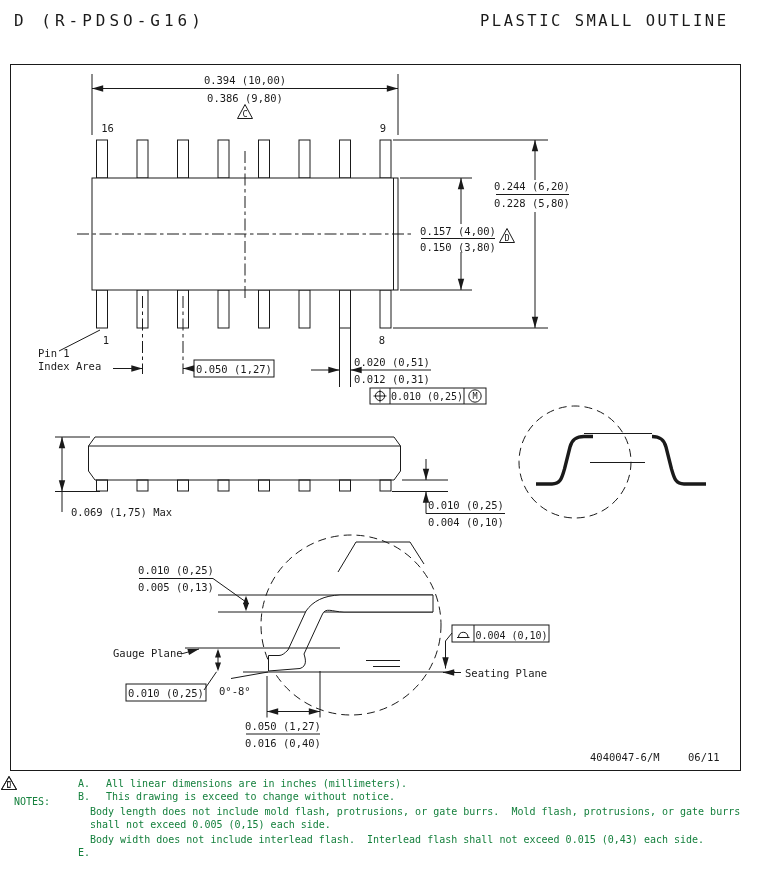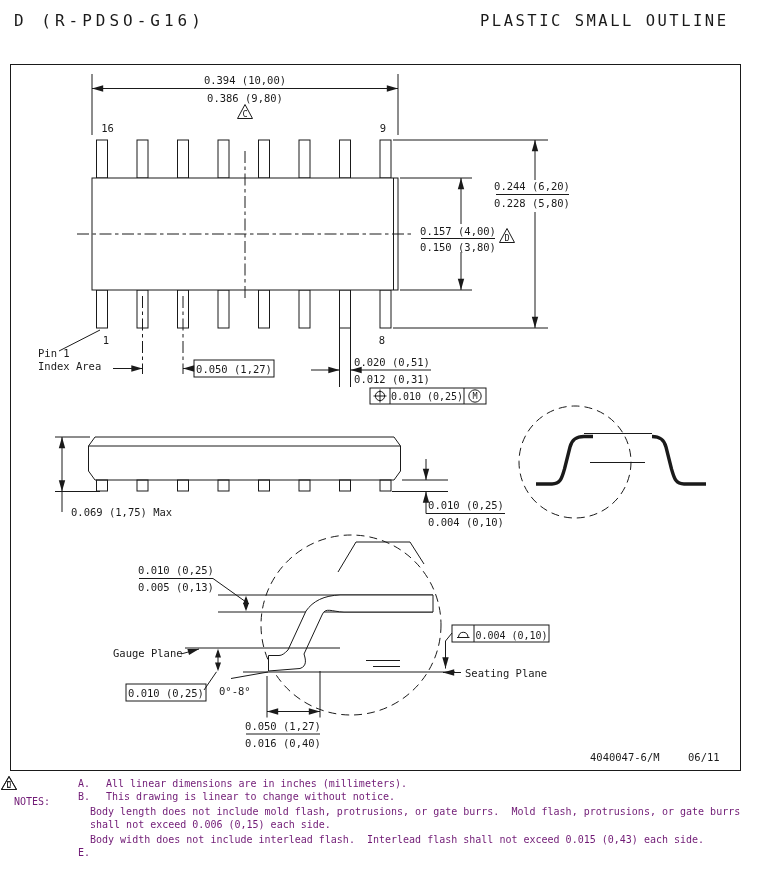--- a/index.html
+++ b/index.html
@@ -1,17 +1,17 @@
 <!DOCTYPE html>
 <html><head>
 <meta charset="utf-8">
 <style>
   html,body{margin:0;padding:0;background:#fff;}
   .sheet{position:relative;width:758px;height:871px;background:#fff;overflow:hidden;
-         font-family:"DejaVu Sans Mono",monospace;color:#701a75;}
+         font-family:"DejaVu Sans Mono",monospace;color:#15803d;}
   .sheet svg{position:absolute;top:0;left:0;display:block;}
   
   .dwg line,.dwg path,.dwg rect,.dwg circle,.dwg polyline,.dwg polygon{
       stroke:#1a1a1a;stroke-width:1;fill:none;stroke-linecap:butt;}
   .dwg text{stroke:none;fill:#1a1a1a;font-family:"DejaVu Sans Mono",monospace;font-size:10.5px;}
   .dwg .t-title{font-size:16px;letter-spacing:4px;}
   .dwg .t-title2{font-size:15.5px;letter-spacing:2.5px;}
   .dwg .t-flag{font-size:8.5px;}
   .dwg .t-sm{font-size:10px;}
   .dwg .fw{fill:#fff;}
@@ -269,31 +269,31 @@
 <div class="notes">
   <span class="notes-label">NOTES:</span>
 
   <div class="note-row">
     <span class="note-marker">A.</span>
     <span class="note-text">All linear dimensions are in inches (millimeters).</span>
   </div>
 
   <div class="note-row">
     <span class="note-marker">B.</span>
-    <span class="note-text">This drawing is linear to change without notice.</span>
+    <span class="note-text">This drawing is exceed to change without notice.</span>
   </div>
 
   <div class="note-row flag">
     <span class="note-marker">
       <svg class="flag-tri" width="18" height="16" viewBox="0 0 18 16">
         <polygon points="9,1.5 1.5,14.5 16.5,14.5"></polygon>
         <text x="9" y="13" text-anchor="middle">C</text>
       </svg>
     </span>
-    <span class="note-text">Body length does not include mold flash, protrusions, or gate burrs.  Mold flash, protrusions, or gate burrs shall not exceed 0.006 (0,15) each side.</span>
+    <span class="note-text">Body length does not include mold flash, protrusions, or gate burrs.  Mold flash, protrusions, or gate burrs shall not exceed 0.005 (0,15) each side.</span>
   </div>
 
   <div class="note-row flag">
     <span class="note-marker">
       <svg class="flag-tri" width="18" height="16" viewBox="0 0 18 16">
         <polygon points="9,1.5 1.5,14.5 16.5,14.5"></polygon>
         <text x="9" y="13" text-anchor="middle">D</text>
       </svg>
     </span>
     <span class="note-text">Body width does not include interlead flash.  Interlead flash shall not exceed 0.015 (0,43) each side.</span>

